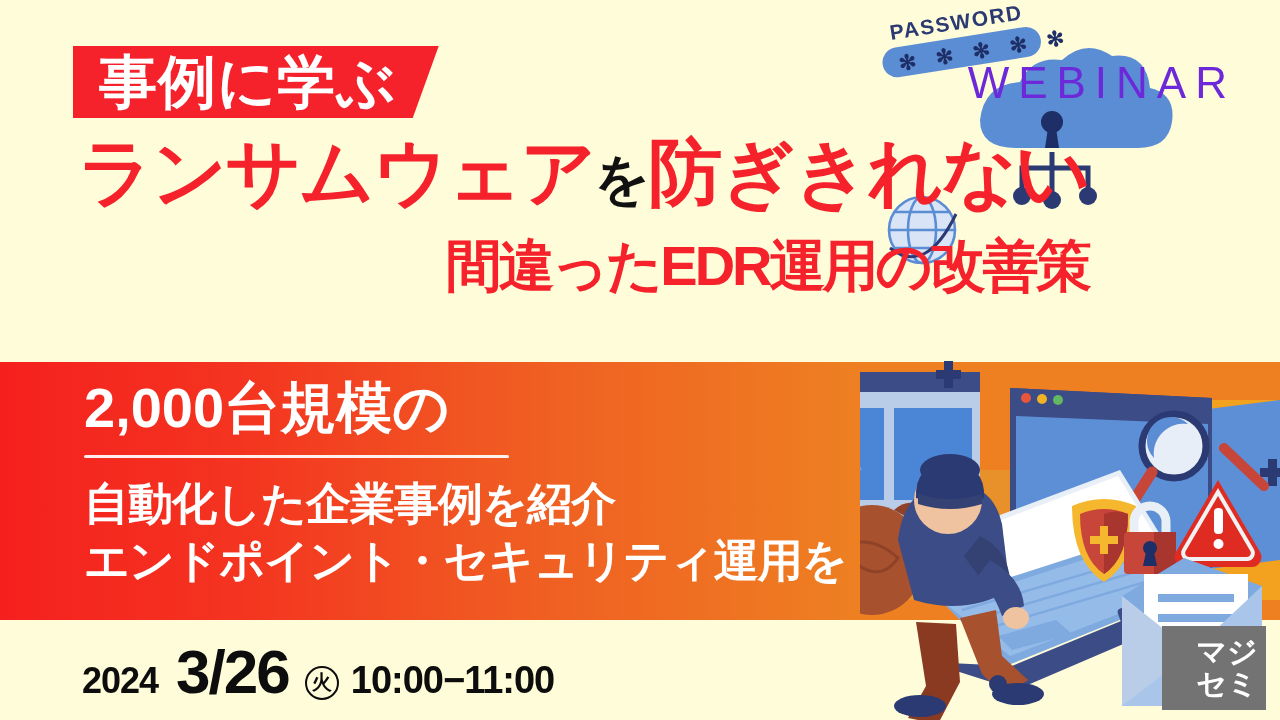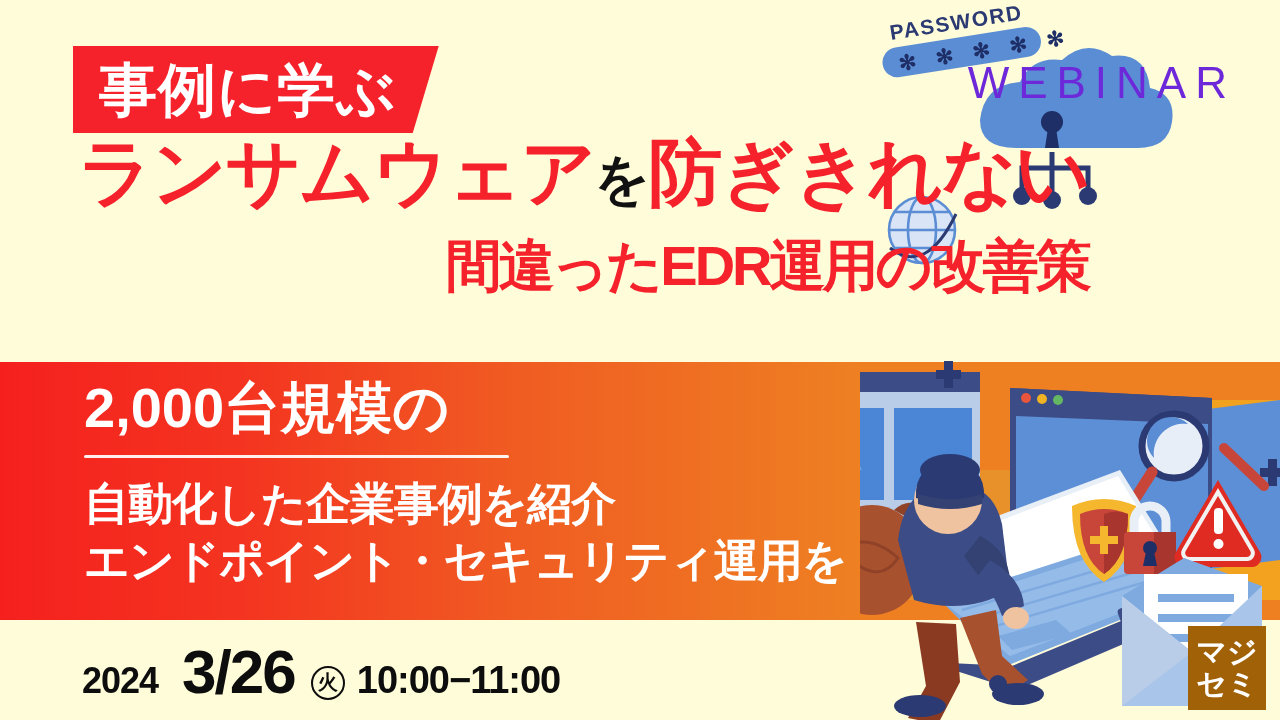--- a/index.html
+++ b/index.html
@@ -16,21 +16,21 @@
 
   
   .band{
     position:absolute;left:0;top:362px;width:860px;height:258px;
     background:linear-gradient(90deg,#F5201E 0%,#F43420 28%,#F05C22 60%,#EE8022 100%);
     z-index:2;
   }
 
   
   .tag{
-    position:absolute;left:73px;top:46px;height:87px;
+    position:absolute;left:73px;top:46px;height:72px;
     background:#F5212B;
     padding:0 42px 0 26px;
     display:flex;align-items:center;
     -webkit-clip-path:polygon(0 0,100% 0,calc(100% - 26px) 100%,0 100%);
     clip-path:polygon(0 0,100% 0,calc(100% - 26px) 100%,0 100%);
     z-index:4;
   }
   .tag-text{
     color:#ffffff;font-weight:bold;font-size:58px;line-height:1;
     letter-spacing:1px;white-space:nowrap;
@@ -67,34 +67,34 @@
     color:#ffffff;font-weight:bold;font-size:45px;line-height:1.26;
     white-space:nowrap;letter-spacing:-1px;
   }
 
   
   .daterow{
     position:absolute;left:82px;top:636px;z-index:4;
     display:flex;align-items:baseline;color:#0d0d0d;white-space:nowrap;
   }
   .d-year{font-size:36px;font-weight:bold;letter-spacing:-1px;}
-  .d-day{font-size:62px;font-weight:bold;margin-left:24px;letter-spacing:-2px;}
+  .d-day{font-size:62px;font-weight:bold;margin-left:18px;letter-spacing:-2px;}
   .d-dow{
     display:inline-flex;align-items:center;justify-content:center;
     width:34px;height:34px;border:2px solid #0d0d0d;border-radius:50%;
     font-size:20px;font-weight:bold;margin-left:16px;
     position:relative;top:-4px;box-sizing:border-box;
   }
   .d-time{font-size:38px;font-weight:bold;margin-left:12px;letter-spacing:-1px;}
 
   
   .logo{
     position:absolute;right:14px;bottom:10px;width:78px;height:84px;
-    background:#a16207;z-index:6;
-    display:flex;flex-direction:column;align-items:center;justify-content:center;
+    background:#737373;z-index:6;
+    display:flex;flex-direction:column;align-items:center;justify-content:center;padding-left:26px;
   }
   .logo-l{
     color:#ffffff;font-weight:bold;font-size:30px;line-height:1.06;
     letter-spacing:0px;
   }
 </style>
 </head>
 <body>
 
 <div class="banner">

